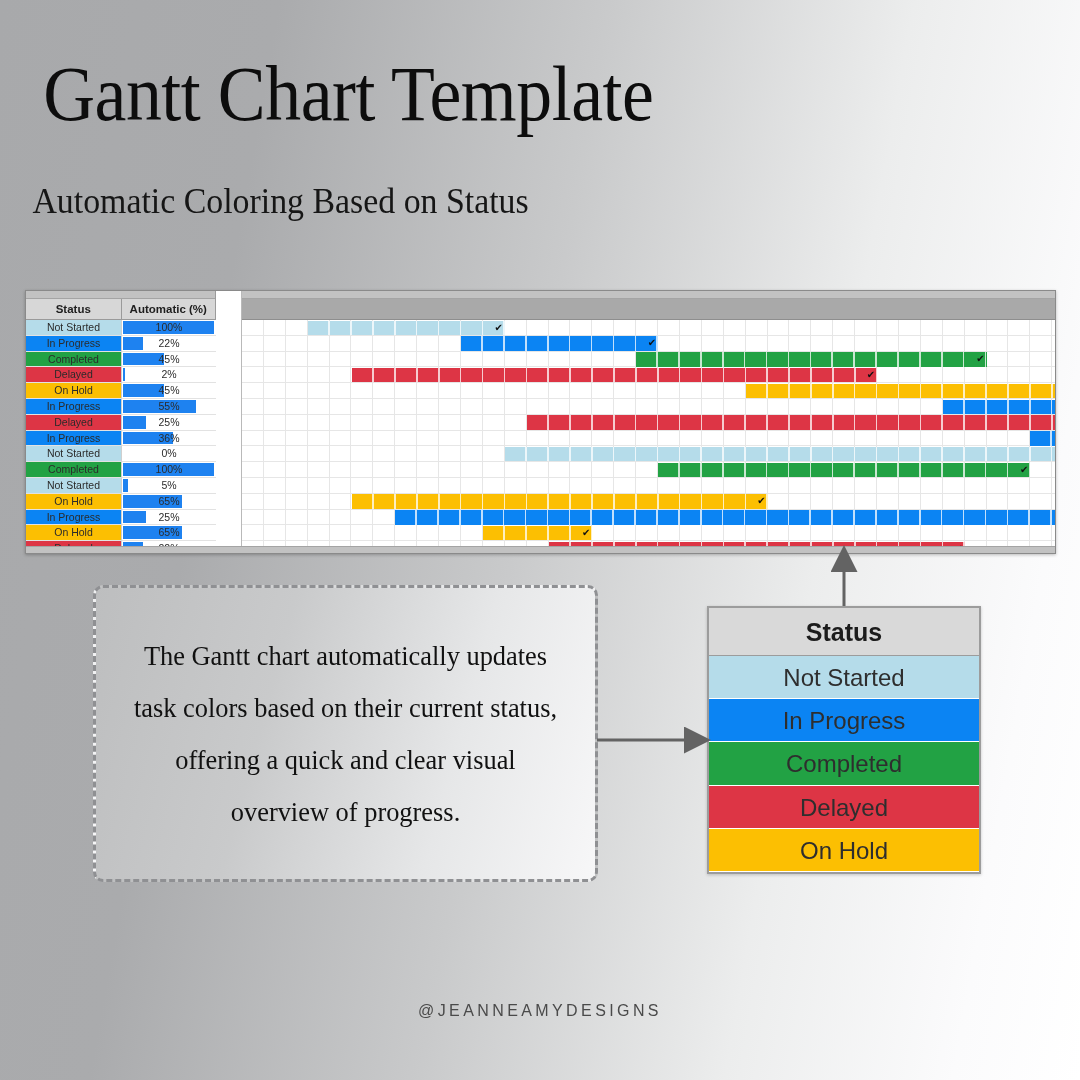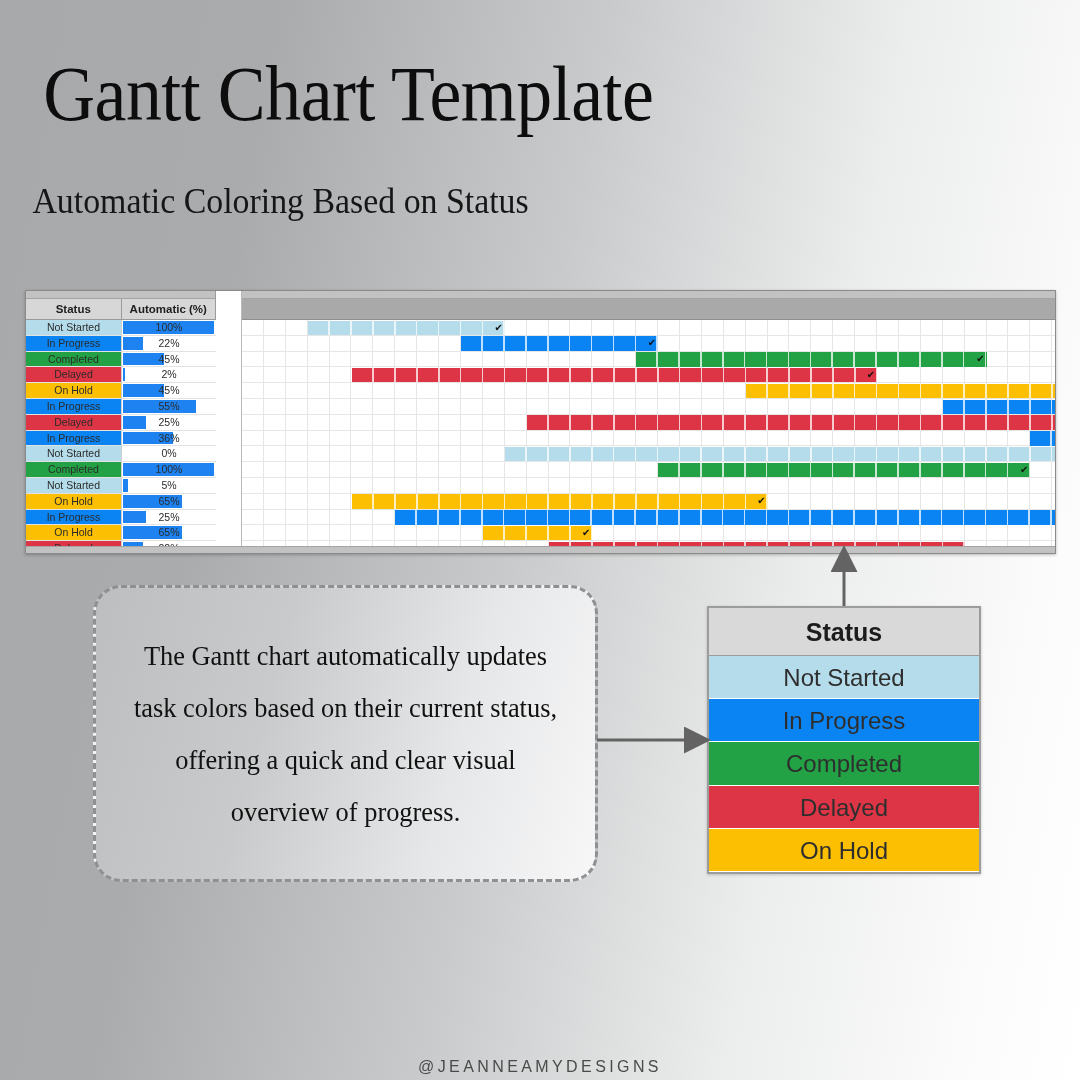--- a/index.html
+++ b/index.html
@@ -152,21 +152,21 @@
     position: absolute; left: 0; right: 0; bottom: 0;
     height: 7px; background: #c2c2c2; border-top: 1px solid #a4a4a4;
   }
 
   
   #callout {
     position: absolute;
     left: 93px; top: 585px;
     width: 505px; height: 297px;
     border: 3px dashed #8f9093;
-    border-radius: 28px;
+    border-radius: 10px;
     background: linear-gradient(105deg,#bdbebf 0%, #c9cacb 35%, #e6e7e8 70%, #f7f7f8 100%);
     display: flex; align-items: center; justify-content: center;
   }
   #callout-text {
     font-family: "Liberation Serif", serif;
     font-size: 27.5px;
     line-height: 52px;
     color: #111111;
     text-align: center;
     padding: 0 26px;
@@ -200,21 +200,21 @@
     color: #2e2e2e;
     border-bottom: 1px solid #ffffff;
   }
 
   
   #arrows { position: absolute; left: 0; top: 0; width: 1080px; height: 1080px; pointer-events: none; }
 
   
   #footer {
     position: absolute;
-    left: 0; top: 1058px; width: 1080px;
+    left: 0; top: 1002px; width: 1080px;
     text-align: center;
     font-size: 16px;
     letter-spacing: 3.4px;
     color: #4a4a4a;
   }
 </style>
 </head>
 <body>
 
 <div id="header">

